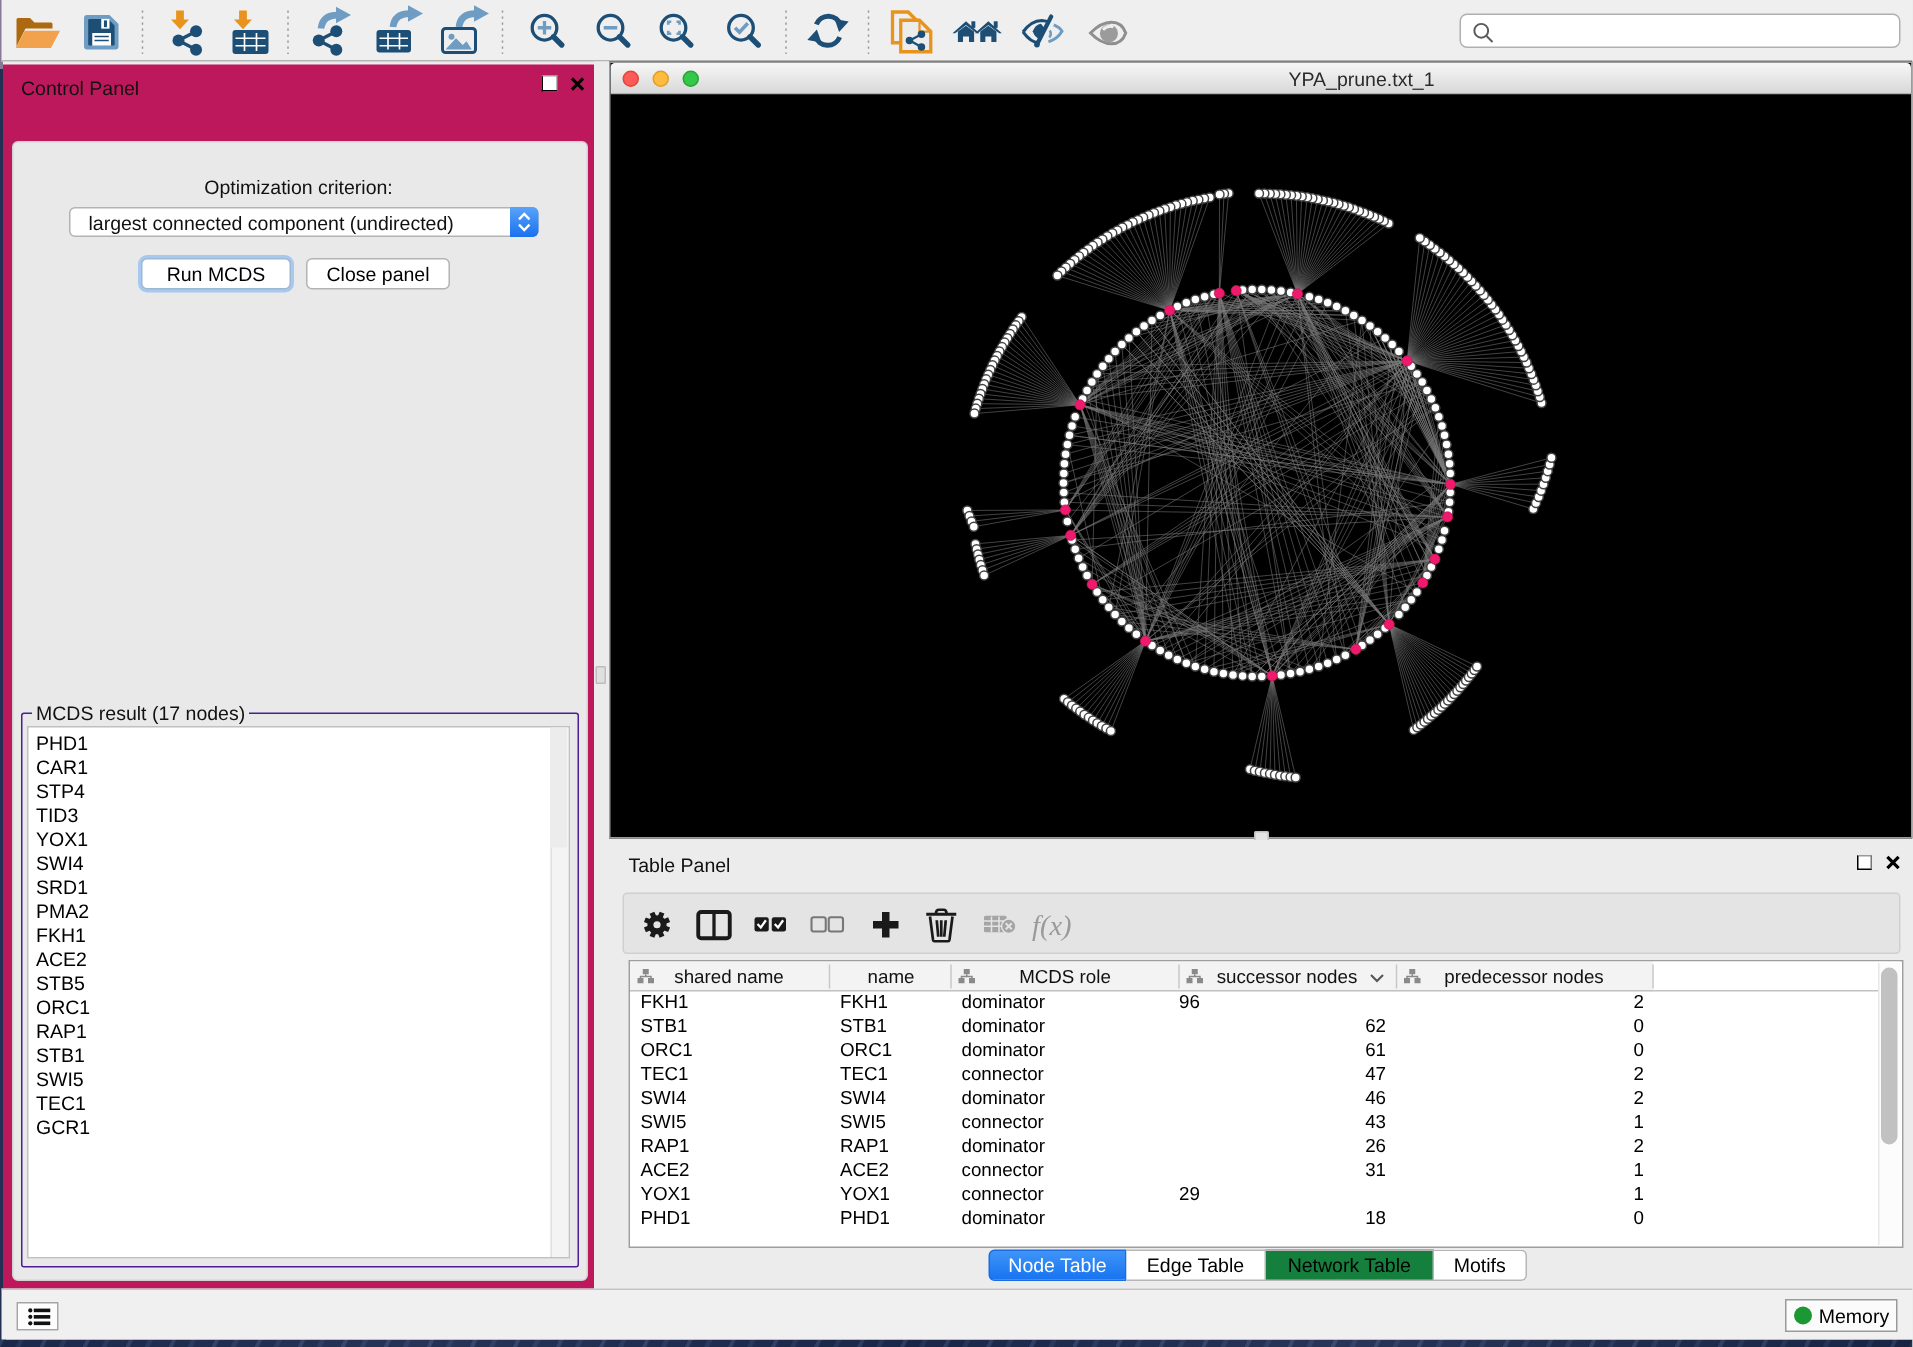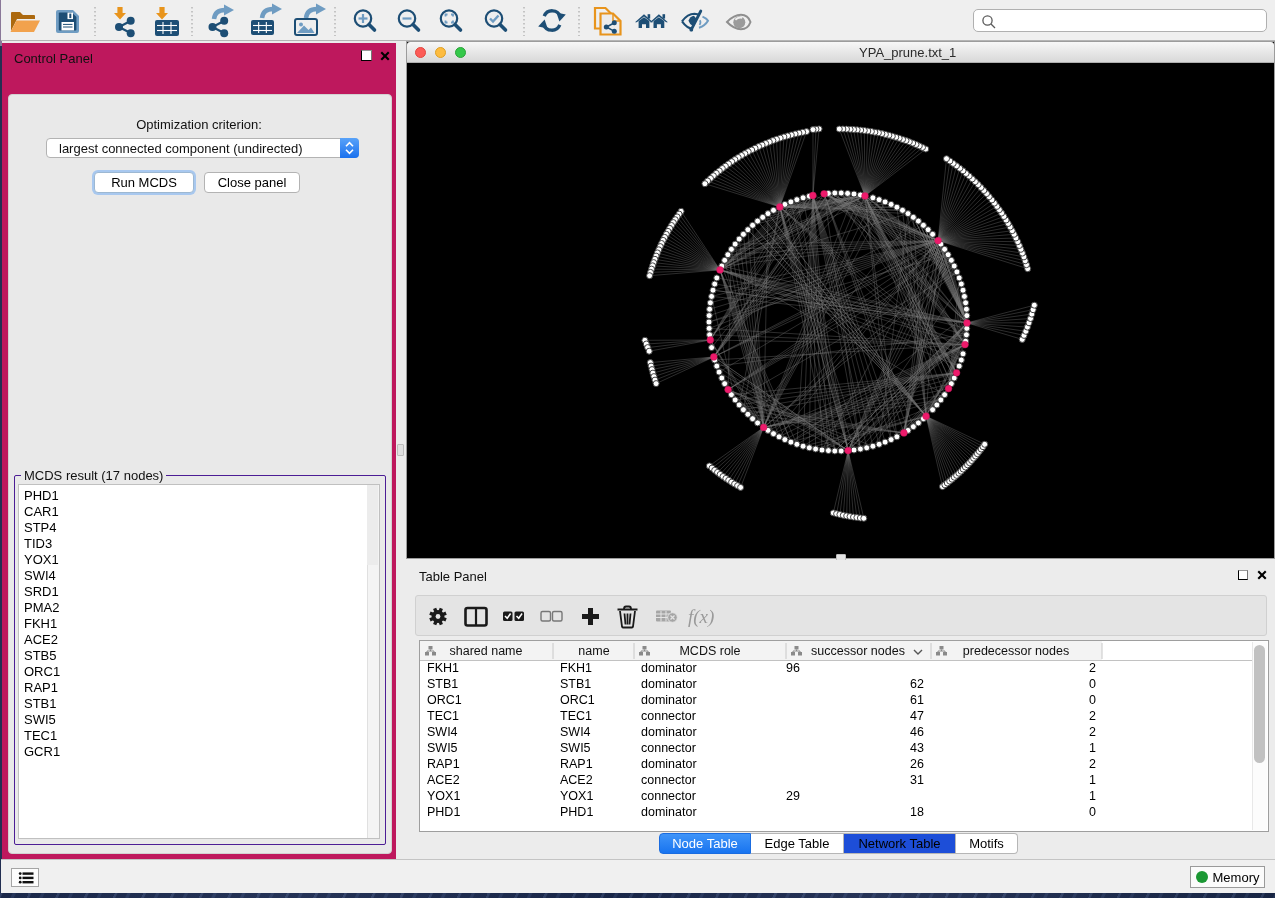--- a/index.html
+++ b/index.html
@@ -680,21 +680,21 @@
         <span style="position:absolute;left:366px;width:138px;text-align:right">18</span>
         <span style="position:absolute;left:511px;width:165px;text-align:right">0</span>
       </div>
       <div style="position:absolute;right:1px;top:1px;width:15px;height:188px;background:#fcfcfc;border-left:1px solid #e8e8e8"></div>
       <div style="position:absolute;right:3px;top:4px;width:11px;height:118px;background:#c1c1c1;border-radius:6px"></div>
   </div>
 
   <div class="abs" style="left:253px;top:273px;height:21px;display:flex;font-size:13px">
     <div style="width:92px;background:linear-gradient(#3f94f8,#1874f0);color:#fff;border:1px solid #1a6ce0;border-radius:4px 0 0 4px;display:flex;align-items:center;justify-content:center">Node Table</div>
     <div style="width:93px;background:#fff;border:1px solid #b6b6b6;border-left:none;display:flex;align-items:center;justify-content:center">Edge Table</div>
-    <div style="width:112px;background:#1d4ed8;border:1px solid #b6b6b6;border-left:none;display:flex;align-items:center;justify-content:center">Network Table</div>
+    <div style="width:112px;background:#15803d;border:1px solid #b6b6b6;border-left:none;display:flex;align-items:center;justify-content:center">Network Table</div>
     <div style="width:62px;background:#fff;border:1px solid #b6b6b6;border-left:none;border-radius:0 4px 4px 0;display:flex;align-items:center;justify-content:center">Motifs</div>
   </div>
 </div>
 
 <div class="abs" style="left:1px;top:859px;width:1274px;height:34px;background:#f0f0f0;border-top:1px solid #c4c4c4">
   <div class="abs" style="left:10px;top:8px;width:28px;height:19px;background:#fdfdfd;border:1px solid #a5a5a5">
     <svg width="26" height="17" viewBox="0 0 26 17">
         <g fill="#111">
           <circle cx="8.2" cy="4.6" r="1.4"></circle>
           <rect x="10.5" y="3.4" width="11" height="2.4"></rect>

